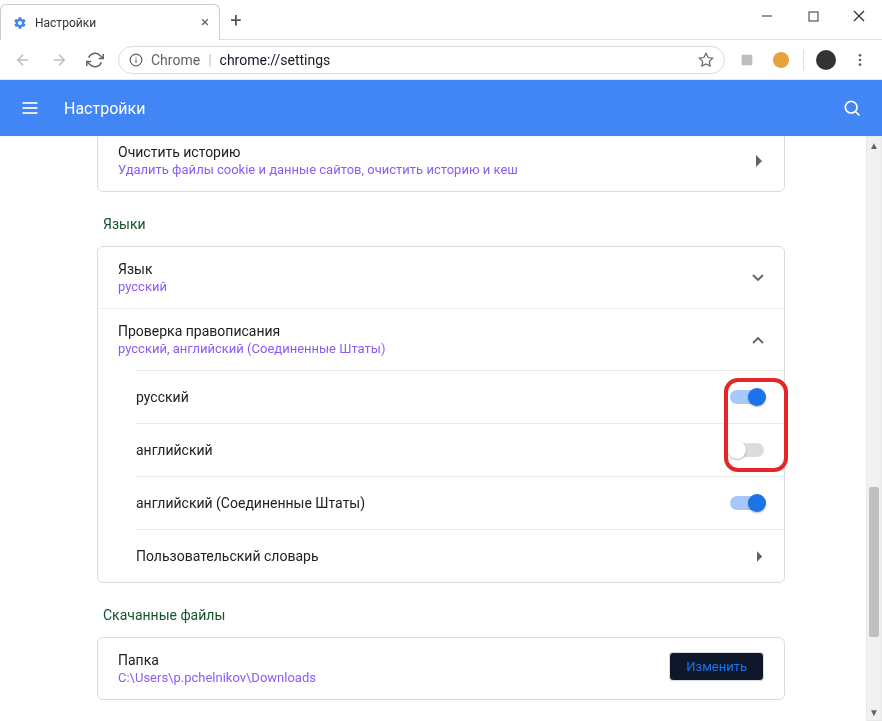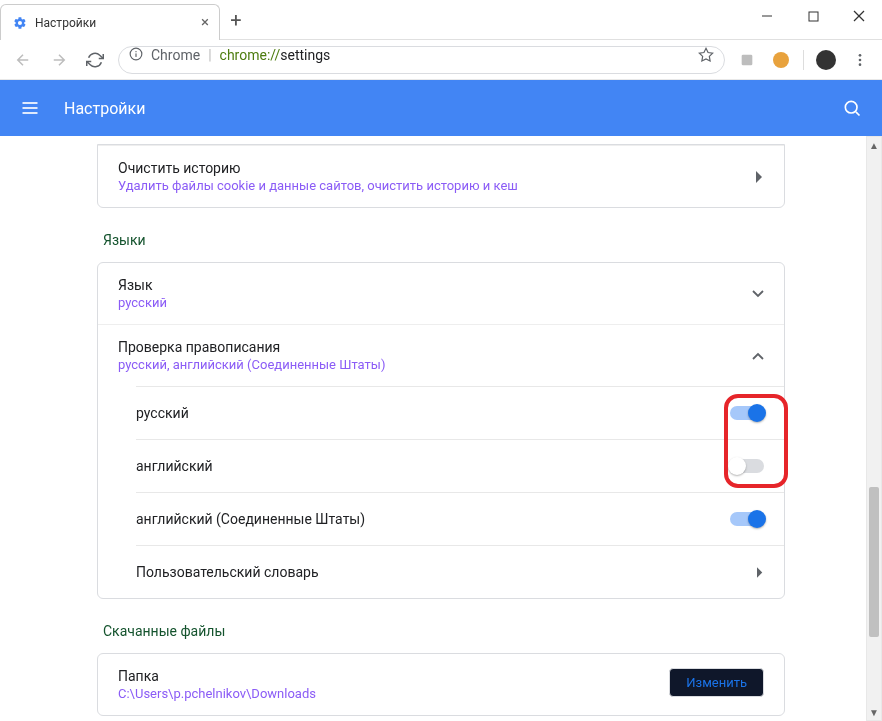--- a/index.html
+++ b/index.html
@@ -11,45 +11,45 @@
 .tab .gear { color: #4285f4; }
 .tab .close { margin-left: auto; color: #666; font-size: 15px; line-height: 1; }
 .newtab { width: 32px; height: 32px; display: flex; align-items: center; justify-content: center; color: #555; font-size: 20px; margin-top: 4px; }
 .win-controls { margin-left: auto; display: flex; }
 .win-btn { width: 46px; height: 32px; display: flex; align-items: center; justify-content: center; color: #333; }
 
 
 .toolbar { height: 40px; display: flex; align-items: center; padding: 0 10px; gap: 10px; border-bottom: 1px solid #e8e8e8; }
 .nav-btn { width: 26px; height: 26px; display: flex; align-items: center; justify-content: center; color: #5f6368; }
 .nav-btn.disabled { color: #bdbdbd; }
-.omnibox { flex: 1; height: 28px; border: 1px solid #dadce0; border-radius: 14px; display: flex; padding: 0 10px; gap: 8px; font-size: 14px; color: #5f6368; }
+.omnibox { flex: 1; height: 28px; border: 1px solid #dadce0; border-radius: 14px; display: flex; align-items: center; padding: 0 10px; gap: 8px; font-size: 14px; color: #5f6368; }
 .omnibox .chrome-label { font-size: 14px; }
 .omnibox .sep { color: #bbb; }
-.omnibox .url-scheme { color: #4d7c0f; }
+.omnibox .url-scheme { color: #0f172a; }
 .omnibox .url-path { color: #202124; }
 .omnibox .star { margin-left: auto; color: #5f6368; }
 .tb-icon { width: 24px; height: 24px; display: flex; align-items: center; justify-content: center; }
 .cookie-icon { width: 16px; height: 16px; border-radius: 50%; background: #e8a23d; position: relative; }
 .avatar { width: 20px; height: 20px; border-radius: 50%; background: #333; }
 
 
 .blue-header { height: 56px; background: #4285f4; display: flex; align-items: center; padding: 0 20px; color: #fff; }
 .hamburger { width: 24px; margin-right: 20px; }
 .header-title { font-size: 16px; font-weight: 400; }
 .search-btn { margin-left: auto; }
 
 
 .content { position: absolute; top: 136px; left: 0; right: 0; bottom: 0; background: #fff; overflow-y: hidden; }
 .scroll-track { position: absolute; right: 0; top: 0; bottom: 0; width: 16px; background: #f1f1f1; border: 1px solid #e8e8e8; }
 .scroll-thumb { position: absolute; left: 2px; right: 2px; top: 350px; height: 150px; background: #c0c0c0; border-radius: 2px; }
 .scroll-arrow { position: absolute; left: 0; right: 0; height: 16px; display: flex; align-items: center; justify-content: center; color: #666; font-size: 10px; }
 .scroll-arrow.up { top: 0; }
 .scroll-arrow.down { bottom: 0; }
 
-.main { width: 688px; margin: 8px auto; padding-top: 8px; }
+.main { width: 688px; margin: 0 auto; padding-top: 0; }
 .card { border: 1px solid #dadce0; border-radius: 6px; background: #fff; margin-bottom: 24px; }
 .card-row { padding: 14px 20px; display: flex; align-items: center; position: relative; }
 .card-row .texts { flex: 1; }
 .card-row .title { font-size: 14px; color: #202124; }
 .card-row .subtitle { font-size: 13px; color: #8b5cf6; margin-top: 2px; }
 .card-row .chev { color: #5f6368; }
 
 .section-title { font-size: 14px; color: #14532d; margin: 6px 0 14px 6px; font-weight: 400; }
 
 .spell-list { padding-left: 38px; }

